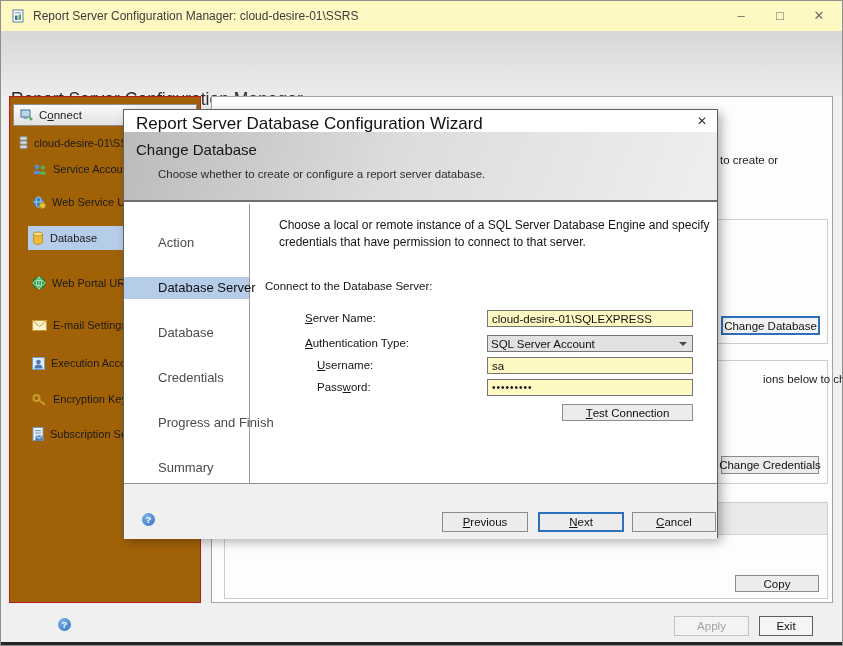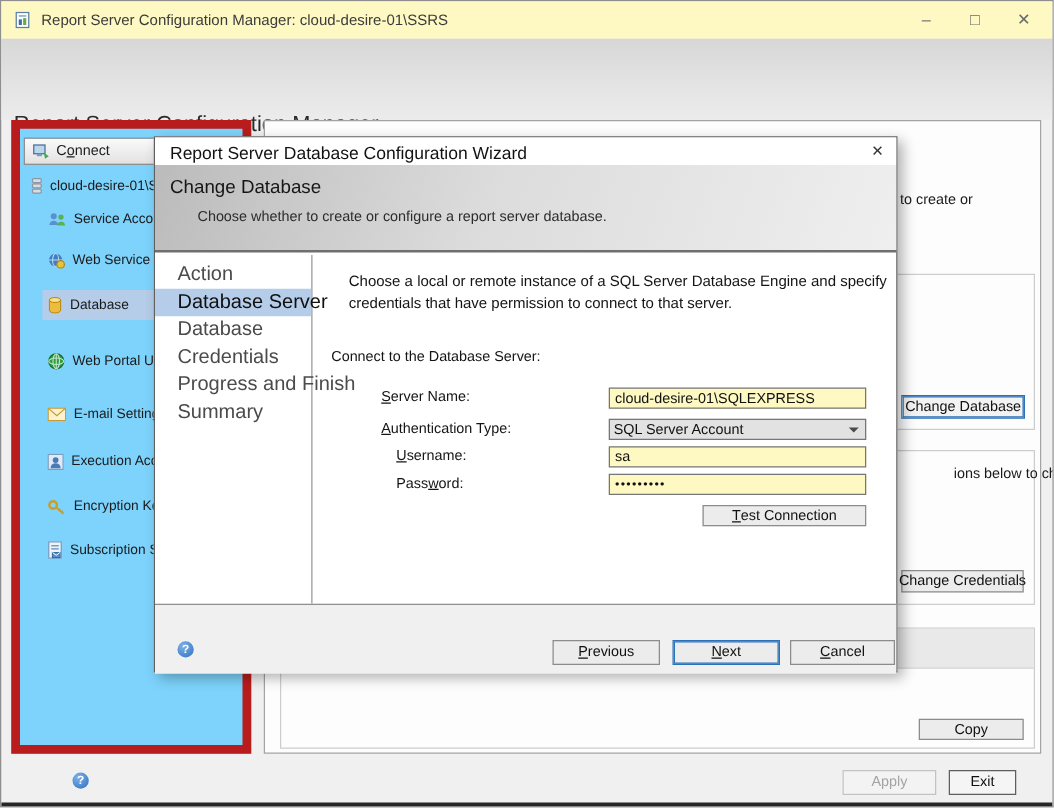--- a/index.html
+++ b/index.html
@@ -17,21 +17,21 @@
              color:#6b6b6b; font-size:13px; cursor:default; }
   .win-btn.min { left:722px; } .win-btn.max { left:761px; } .win-btn.close { left:800px; }
 
   
   .header-band { position:absolute; left:0; top:30px; width:100%; height:65px;
                  background:linear-gradient(180deg,#d7d7d7 0%,#e3e3e3 55%,#ececec 100%); }
   .header-title { position:absolute; left:10px; top:58px; font-size:17.5px; color:#2a2a2a; }
 
   
   .sidebar { position:absolute; left:8px; top:95px; width:192px; height:507px;
-             background:#7dd3fc; border:7px solid #b91c1c; }
+             background:#a16207; border:1px solid #b91c1c; }
   .connect-bar { position:absolute; left:3px; top:7px; width:184px; height:22px;
                  border:1px solid #8f8f8f; background:linear-gradient(#fafafa,#e2e2e2);
                  display:flex; align-items:center; gap:5px; padding:0 6px; font-size:11.5px; color:#1d1d1d; }
   .tree-node { position:absolute; left:8px; top:39px; display:flex; align-items:center; gap:5px;
                font-size:11px; color:#1a1a1a; white-space:nowrap; }
   .side-item { position:absolute; left:22px; height:18px; display:flex; align-items:center; gap:6px;
                font-size:11px; color:#1a1a1a; white-space:nowrap; }
   .side-item.selected { left:18px; right:1px; height:24px; padding-left:4px; background:var(--selection); }
   .si-0{top:63px;} .si-1{top:96px;} .si-3{top:177px;} .si-4{top:219px;}
   .si-5{top:257px;} .si-6{top:293px;} .si-7{top:328px;}
@@ -66,33 +66,33 @@
                color:#fff; font-size:9.5px; font-weight:bold; text-align:center; line-height:13px; }
   .help-icon::after { content:"?"; }
   .help-main { position:absolute; left:57px; top:617px; }
 
   .bottom-strip { position:absolute; left:0; top:641px; width:100%; height:5px; background:var(--bottom-strip); }
 
   
   .dialog { position:absolute; left:122px; top:108px; width:595px; height:429px; background:#ffffff;
             border:1px solid #5f5f5f; box-shadow:4px 4px 10px rgba(0,0,0,0.30); z-index:10; }
   .dlg-titlebar { position:absolute; left:0; top:0; width:100%; height:22px; background:#fff; }
-  .dlg-title { position:absolute; left:12px; top:4px; font-size:14px; color:#121212; white-space:nowrap; }
+  .dlg-title { position:absolute; left:12px; top:4px; font-size:17px; color:#121212; white-space:nowrap; }
   .dlg-close { position:absolute; right:5px; top:2px; width:20px; height:18px; text-align:center;
                line-height:18px; font-size:12px; color:#333; cursor:default; }
   .dlg-header { position:absolute; left:0; top:22px; width:100%; height:70px;
                 background:linear-gradient(110deg,#bbbbbb 0%,#dcdcdc 45%,#efefef 100%);
                 border-bottom:2px solid #6f6f6f; }
   .dlg-heading { position:absolute; left:12px; top:9px; font-size:15px; color:#161616; }
   .dlg-sub { position:absolute; left:34px; top:36px; font-size:11.5px; color:#2c2c2c; }
 
   .dlg-nav { position:absolute; left:0; top:94px; width:126px; height:279px; background:#fff;
              border-right:1px solid #989898; padding-top:5px; }
-  .dlg-nav-item { height:22px; line-height:22px; padding-left:18px; font-size:16px; color:#4b4b4b;
-                  white-space:nowrap; cursor:default; }
+  .dlg-nav-item { height:22px; line-height:22px; padding-left:34px; font-size:13px; color:#4b4b4b;
+                  white-space:nowrap; cursor:default;margin-top:23px; }
   .dlg-nav-item.selected { background:var(--selection); color:#101010; }
 
   .dlg-desc { position:absolute; left:155px; top:107px; width:436px; font-size:12px;
               color:#141414; line-height:1.4; }
   .dlg-section-label { position:absolute; left:141px; top:170px; font-size:11.5px; color:#141414; }
   .fld-label { position:absolute; font-size:11.5px; color:#141414; white-space:nowrap; }
   .lb-0 { left:181px; top:202px; } .lb-1 { left:181px; top:227px; }
   .lb-2 { left:193px; top:249px; } .lb-3 { left:193px; top:271px; }
   .fld-input { position:absolute; left:363px; width:206px; height:17px; border:1px solid #767676;
                background:#fef9c3; font-size:11.5px; font-family:"Liberation Sans",sans-serif;

